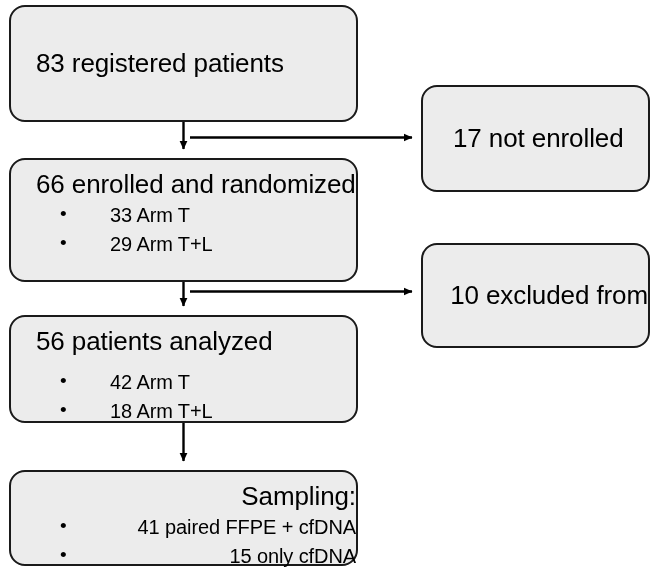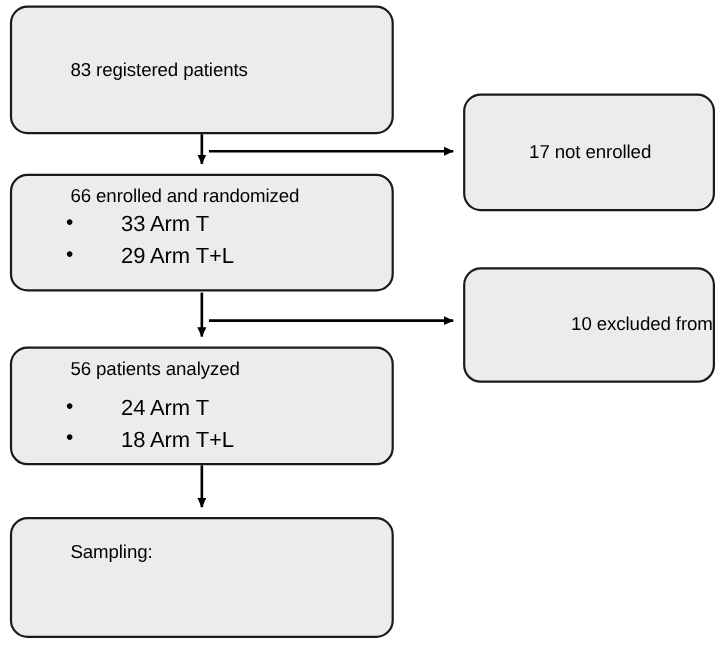--- a/index.html
+++ b/index.html
@@ -23,25 +23,24 @@
     position: absolute;
     box-sizing: border-box;
     background: #ececec;
     border: 2.5px solid #1a1a1a;
     border-radius: 16px;
     display: flex;
     flex-direction: column;
     justify-content: center;
   }
   .node .title {
-    font-size: 17px;
+    font-size: 26px;
     line-height: 1.28;
     letter-spacing: -0.1px;
     white-space: nowrap;
-    margin-left: 28px;
   }
   .node .bullets {
     list-style: none;
     margin: 0;
     padding: 0;
   }
   .node .bullets li {
     position: relative;
     font-size: 20px;
     line-height: 1.45;
@@ -55,34 +54,35 @@
     left: 24px;
     top: -1px;
     font-size: 19px;
   }
   
   #node-registered {
     left: 9px; top: 5px; width: 349px; height: 117px;
     padding: 0 0 0 25px;
   }
   #node-enrolled {
-    left: 9px; top: 158px; width: 349px; height: 107px;
+    left: 9px; top: 158px; width: 349px; height: 124px;
     padding: 8px 0 6px 25px;
     justify-content: flex-start;
   }
   #node-analyzed {
     left: 9px; top: 315px; width: 349px; height: 108px;
     padding: 8px 0 6px 25px;
     justify-content: flex-start;
     gap: 10px;
   }
   #node-sampling {
-    left: 9px; top: 470px; width: 349px; height: 110px;
-    padding: 19px 0 6px 25px;
+    left: 9px; top: 470px; width: 349px; height: 96px;
+    padding: 8px 0 6px 25px;
     justify-content: flex-start;
+    text-align: right;
   }
   
   #node-not-enrolled {
     left: 421px; top: 85px; width: 229px; height: 107px;
     padding: 0 0 0 30px;
   }
   #node-excluded {
     left: 421px; top: 243px; width: 229px; height: 105px;
     padding: 0 0 0 22px;
     text-align: right;
@@ -137,27 +137,31 @@
     <div class="title">66 enrolled and randomized</div>
     <ul class="bullets">
       <li>33 Arm T</li>
       <li>29 Arm T+L</li>
     </ul>
   </div>
 
   <div class="node" id="node-analyzed">
     <div class="title">56 patients analyzed</div>
     <ul class="bullets">
-      <li>24 Arm T</li>
+      <li>42 Arm T</li>
       <li>18 Arm T+L</li>
     </ul>
   </div>
 
   <div class="node" id="node-sampling">
     <div class="title">Sampling:</div>
+    <ul class="bullets">
+      <li>41 paired FFPE + cfDNA</li>
+      <li>15 only cfDNA</li>
+    </ul>
   </div>
 
   <div class="node" id="node-not-enrolled">
     <div class="title">17 not enrolled</div>
   </div>
 
   <div class="node" id="node-excluded">
     <div class="title">10 excluded from</div>
   </div>
 

